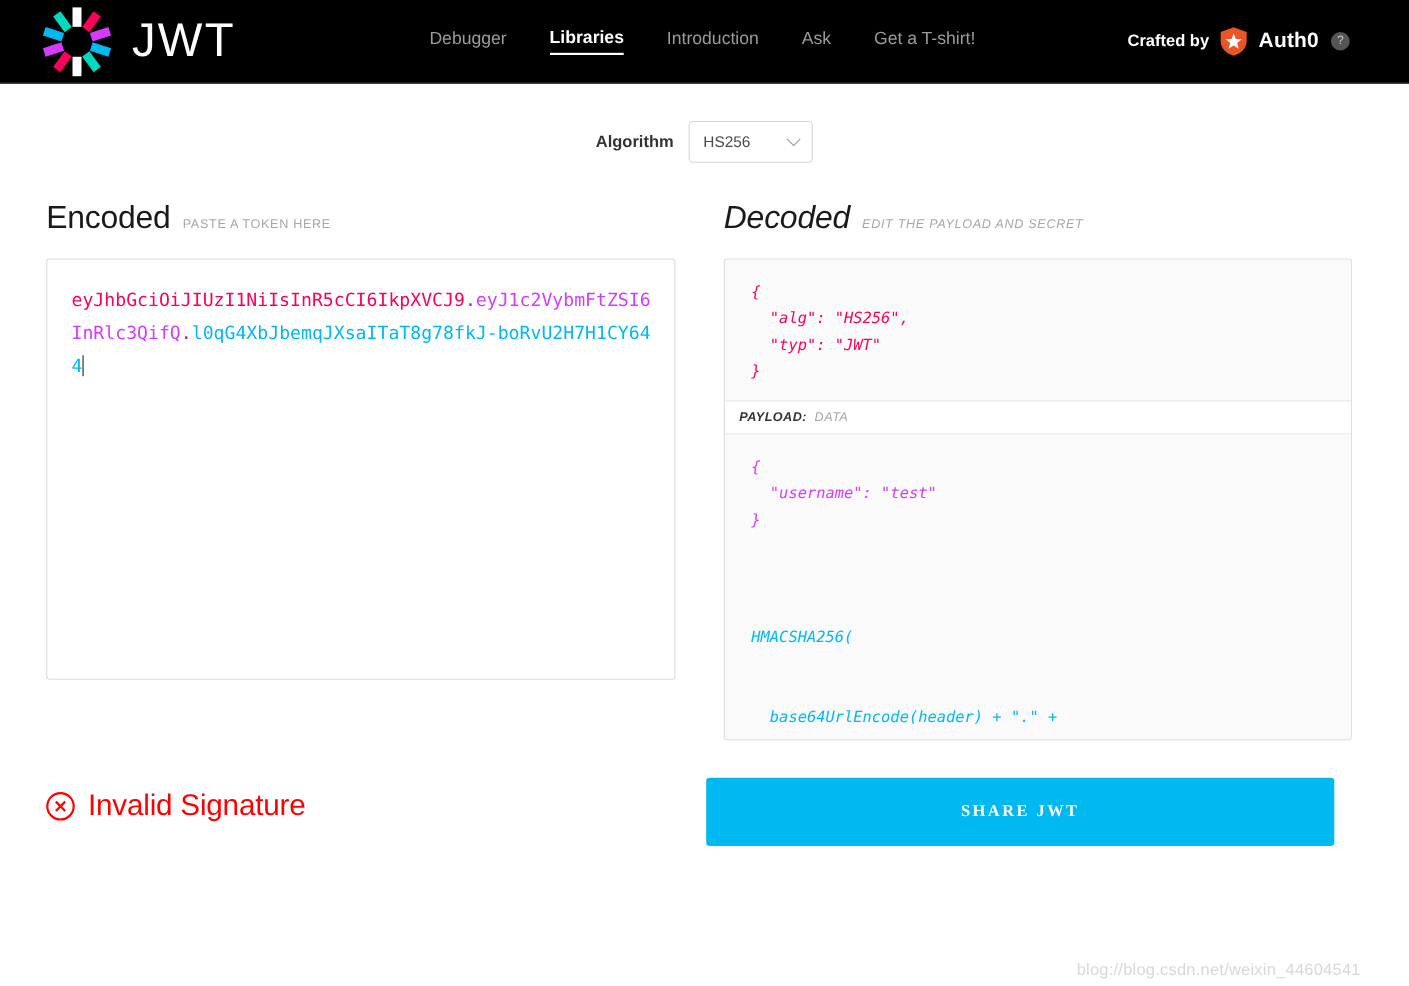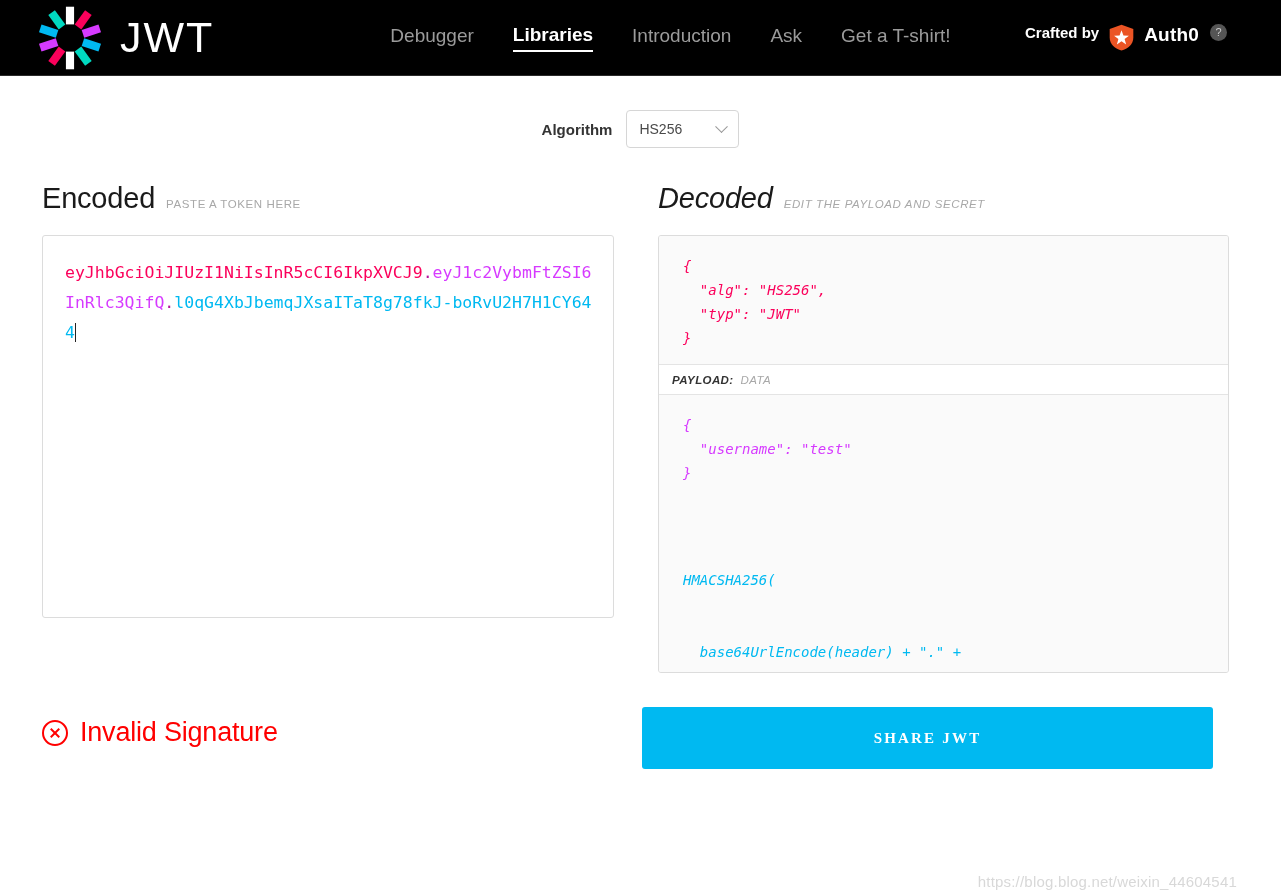--- a/index.html
+++ b/index.html
@@ -48,36 +48,37 @@
   }
 
   .nav {
     display: flex;
     align-items: center;
     gap: 39px;
     margin-left: 176px;
     flex: 0 0 auto;
   }
   .nav-item {
-    font-size: 19px;
+    font-size: 16px;
     color: #9b9b9b;
     text-decoration: none;
     padding-bottom: 4px;
     cursor: pointer;
     white-space: nowrap;
   }
   .nav-item.active {
     color: #ffffff;
     font-weight: bold;
     border-bottom: 2px solid #ffffff;
   }
 
   .crafted {
     margin-left: auto;
     display: flex;
+    align-items: center;
     gap: 9px;
     padding-right: 30px;
   }
   .crafted-label {
     color: #ffffff;
     font-size: 15px;
     font-weight: bold;
     white-space: nowrap;
   }
   .auth0-logo { width: 27px; height: 27px; flex: 0 0 auto; }
@@ -398,13 +399,13 @@
 </div>
 
 <div class="footer-row">
   <div class="status">
     <span class="status-icon"></span>
     <span class="status-text">Invalid Signature</span>
   </div>
   <button class="share-btn">SHARE JWT</button>
 </div>
 
-<div class="watermark">https://blog.blog.net/weixin_44604541</div>
+<div class="watermark">blog://blog.csdn.net/weixin_44604541</div>
 
 </body></html>

